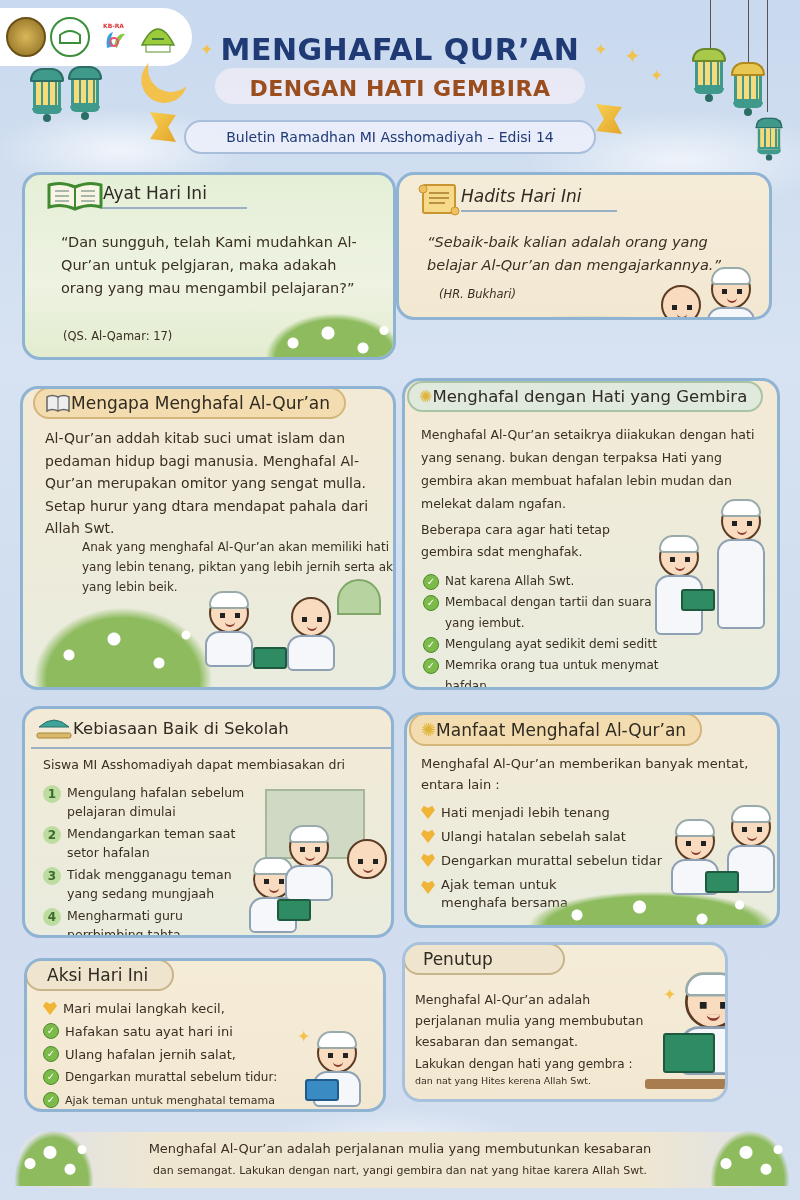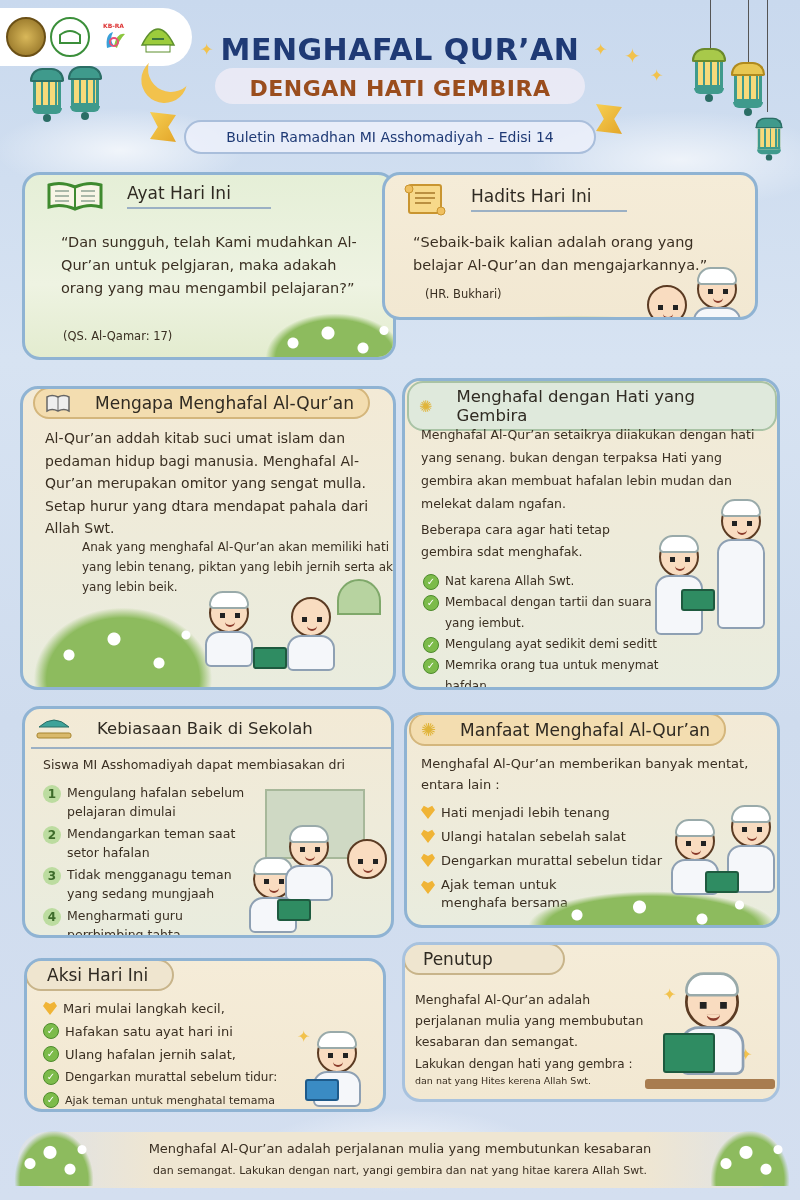--- a/index.html
+++ b/index.html
@@ -37,21 +37,21 @@
   .lantern .body{width:28px;height:26px;margin:0 auto;background:#f7da7a;border:3px solid #3f9a8c;border-top:none;background-image:repeating-linear-gradient(90deg,#f7da7a 0 5px,#3f9a8c 5px 7px);}
   .lantern .base{width:30px;height:6px;margin:0 auto;background:#3f9a8c;border-radius:0 0 6px 6px;}
   .lantern .drop{width:8px;height:8px;margin:0 auto;border-radius:50%;background:#2b6e66;}
   .string{width:1px;background:#555;}
 
   
   .card{position:absolute;border:3px solid #8fb3d3;border-radius:18px;overflow:hidden;}
   .card.green{background:linear-gradient(180deg,#e5efd7 0%,#eef3e2 60%,#e3eccf 100%);}
   .card.cream{background:linear-gradient(180deg,#f5ecd8 0%,#f2e8d2 100%);}
   .card.mixed{background:linear-gradient(180deg,#f3ead6 0%,#e9ecde 100%);}
-  .card-head{position:absolute;display:flex;align-items:center;gap:24px;font-size:17px;color:#2f2a22;}
+  .card-head{position:absolute;display:flex;align-items:center;gap:0;font-size:17px;color:#2f2a22;}
   .tab{background:#f3ddb0;border:2px solid #d4b67c;border-radius:16px;padding:4px 14px 4px 10px;}
   .tab.teal{background:#dfe9dc;border-color:#a9c3a5;}
   .underline{border-bottom:2px solid #9bb0c4;padding-bottom:4px;}
   .txt{position:absolute;font-size:13.5px;line-height:22px;color:#3a2f22;}
   .sm{font-size:12px;line-height:20px;}
   .cite{font-size:11.5px;color:#3a2f22;}
   ul.list{list-style:none;}
   ul.list li{display:flex;align-items:flex-start;gap:6px;}
   .check{flex:0 0 16px;width:16px;height:16px;border-radius:50%;background:#7cbb4a;border:1px solid #4d8a2c;color:#fff;font-size:10px;line-height:14px;text-align:center;margin-top:3px;}
   .heart{flex:0 0 14px;width:14px;height:14px;margin-top:4px;background:#f0b436;clip-path:polygon(50% 100%,0 35%,20% 5%,50% 22%,80% 5%,100% 35%);}
@@ -160,21 +160,21 @@
       <path d="M28 6 V28" stroke="#3f8a2f" stroke-width="2"></path>
       <path d="M8 10 h14 M8 15 h14 M8 20 h14 M34 10 h14 M34 15 h14 M34 20 h14" stroke="#5a7a6a" stroke-width="1"></path>
     </svg>
     <span class="underline" style="padding-right:40px;">Ayat Hari Ini</span>
   </div>
   <div class="txt" style="left:36px;top:56px;width:320px;font-size:14.5px;line-height:23px;">“Dan sungguh, telah Kami mudahkan Al-Qur’an untuk pelgjaran, maka adakah orang yang mau mengambil pelajaran?”</div>
   <div class="txt cite" style="left:38px;top:150px;">(QS. Al-Qamar: 17)</div>
   <div class="flowers" style="left:240px;top:138px;width:140px;height:50px;"></div>
 </div>
 
-<div class="card cream" style="left:382px;top:172px;width:376px;height:148px;">
+<div class="card cream" style="left:396px;top:172px;width:376px;height:148px;font-style:italic;">
   <div class="card-head" style="left:18px;top:6px;">
     <svg width="44" height="36" viewBox="0 0 44 36">
       <rect x="6" y="4" width="32" height="28" rx="2" fill="#f7d98a" stroke="#c99530" stroke-width="2"></rect>
       <circle cx="6" cy="8" r="4" fill="#f0c060" stroke="#c99530"></circle>
       <circle cx="38" cy="30" r="4" fill="#f0c060" stroke="#c99530"></circle>
       <path d="M12 12 h20 M12 17 h20 M12 22 h16" stroke="#a6782a" stroke-width="1.3"></path>
     </svg>
     <span class="underline" style="padding-right:36px;">Hadits Hari Ini</span>
   </div>
   <div class="txt" style="left:28px;top:56px;width:332px;font-size:14.5px;line-height:23px;">“Sebaik-baik kalian adalah orang yang belajar Al-Qur’an dan mengajarkannya.”</div>
@@ -404,21 +404,21 @@
     <div class="head">
         <div class="cap"></div>
         <div class="eyes"></div>
         <div class="mouth"></div>
       </div>
     <div class="torso"></div>
   </div>
   <div class="quran" style="left:278px;top:118px;background:#3a8bc4;border-color:#1e5a8a;"></div>
 </div>
 
-<div class="card cream" style="left:402px;top:942px;width:378px;height:160px;border-color:#a8c2de;">
+<div class="card cream" style="left:402px;top:942px;width:326px;height:160px;border-color:#a8c2de;">
   <div class="card-head tab" style="left:-2px;top:-2px;font-size:17px;padding:4px 70px 4px 18px;background:#efe5cf;border-color:#c8b48a;">
     <span>Penutup</span>
   </div>
   <div class="txt" style="left:10px;top:44px;width:240px;font-size:12.5px;line-height:21px;">Menghafal Al-Qur’an adalah perjalanan mulia yang membubutan kesabaran dan semangat.</div>
   <div class="txt" style="left:10px;top:110px;width:260px;font-size:12px;line-height:18px;">Lakukan dengan hati yang gembra :</div>
   <div class="txt" style="left:10px;top:128px;width:260px;font-size:9.5px;line-height:16px;">dan nat yang Hites kerena Allah Swt.</div>
   <span class="abs star" style="left:258px;top:40px;">✦</span>
   <span class="abs star" style="left:334px;top:100px;">✦</span>
   <div class="kid" style="left:280px;top:30px;transform:scale(1.35);transform-origin:top left;">
     <div class="head">

